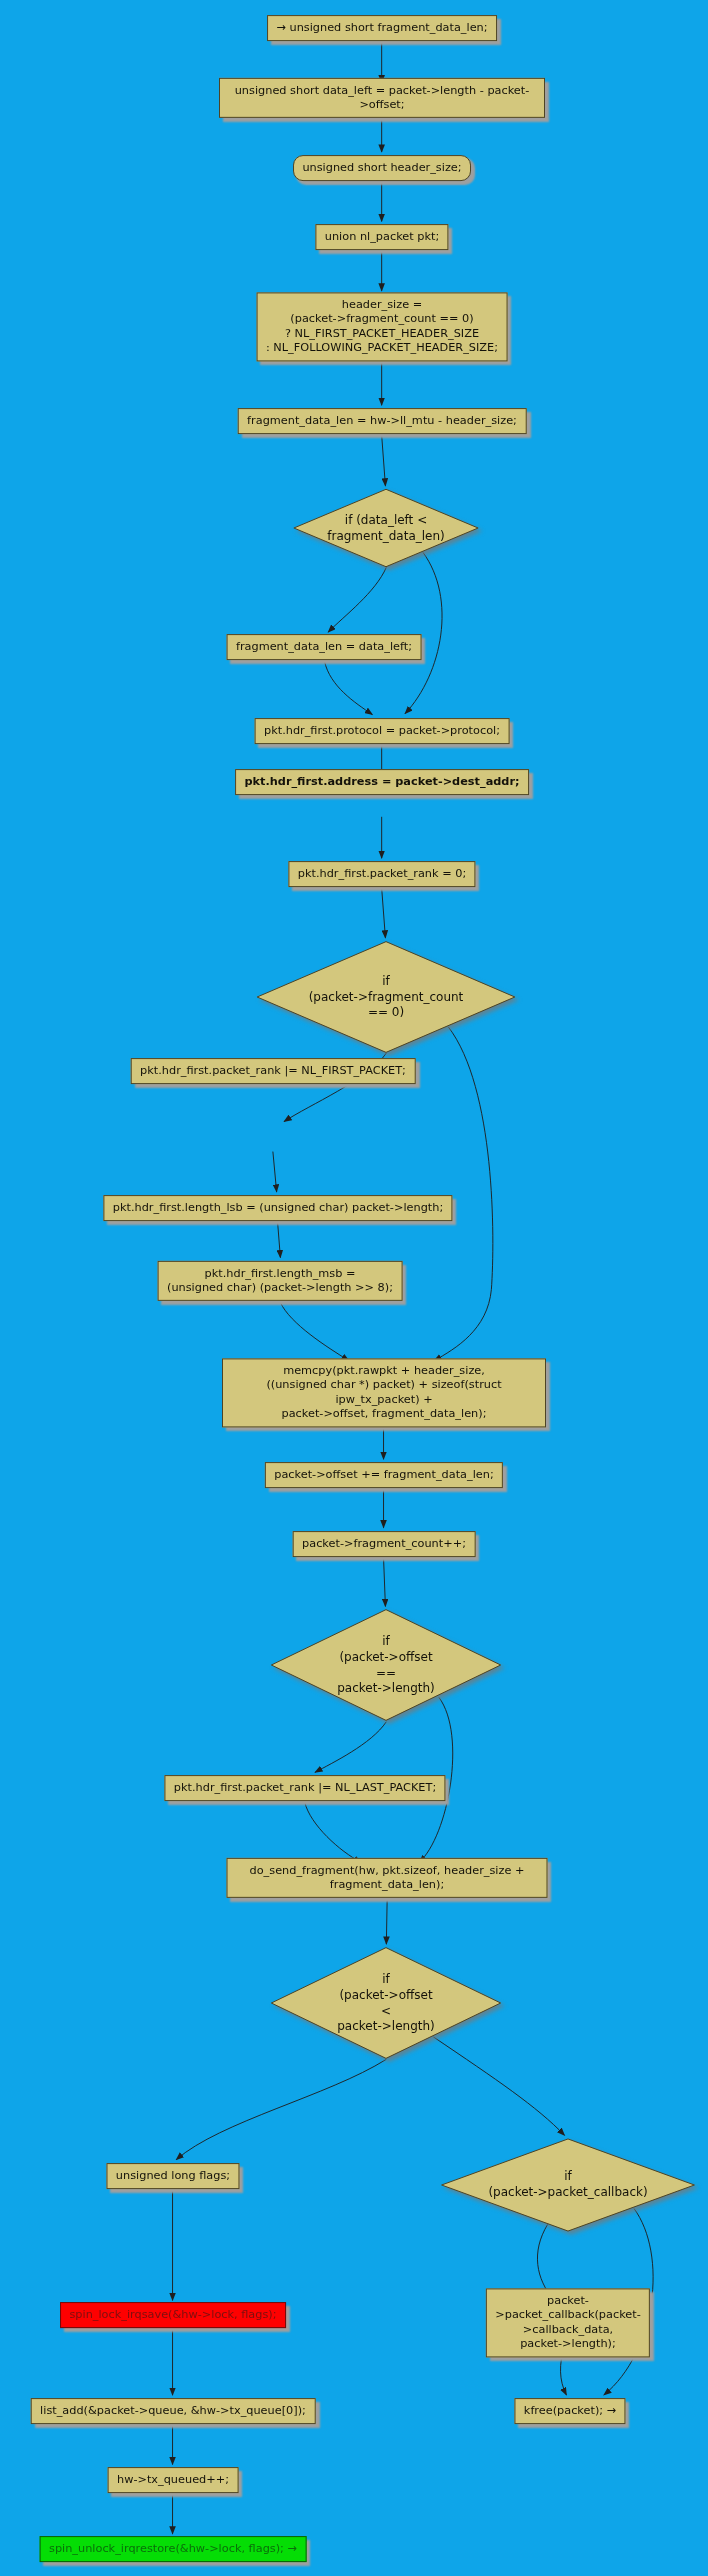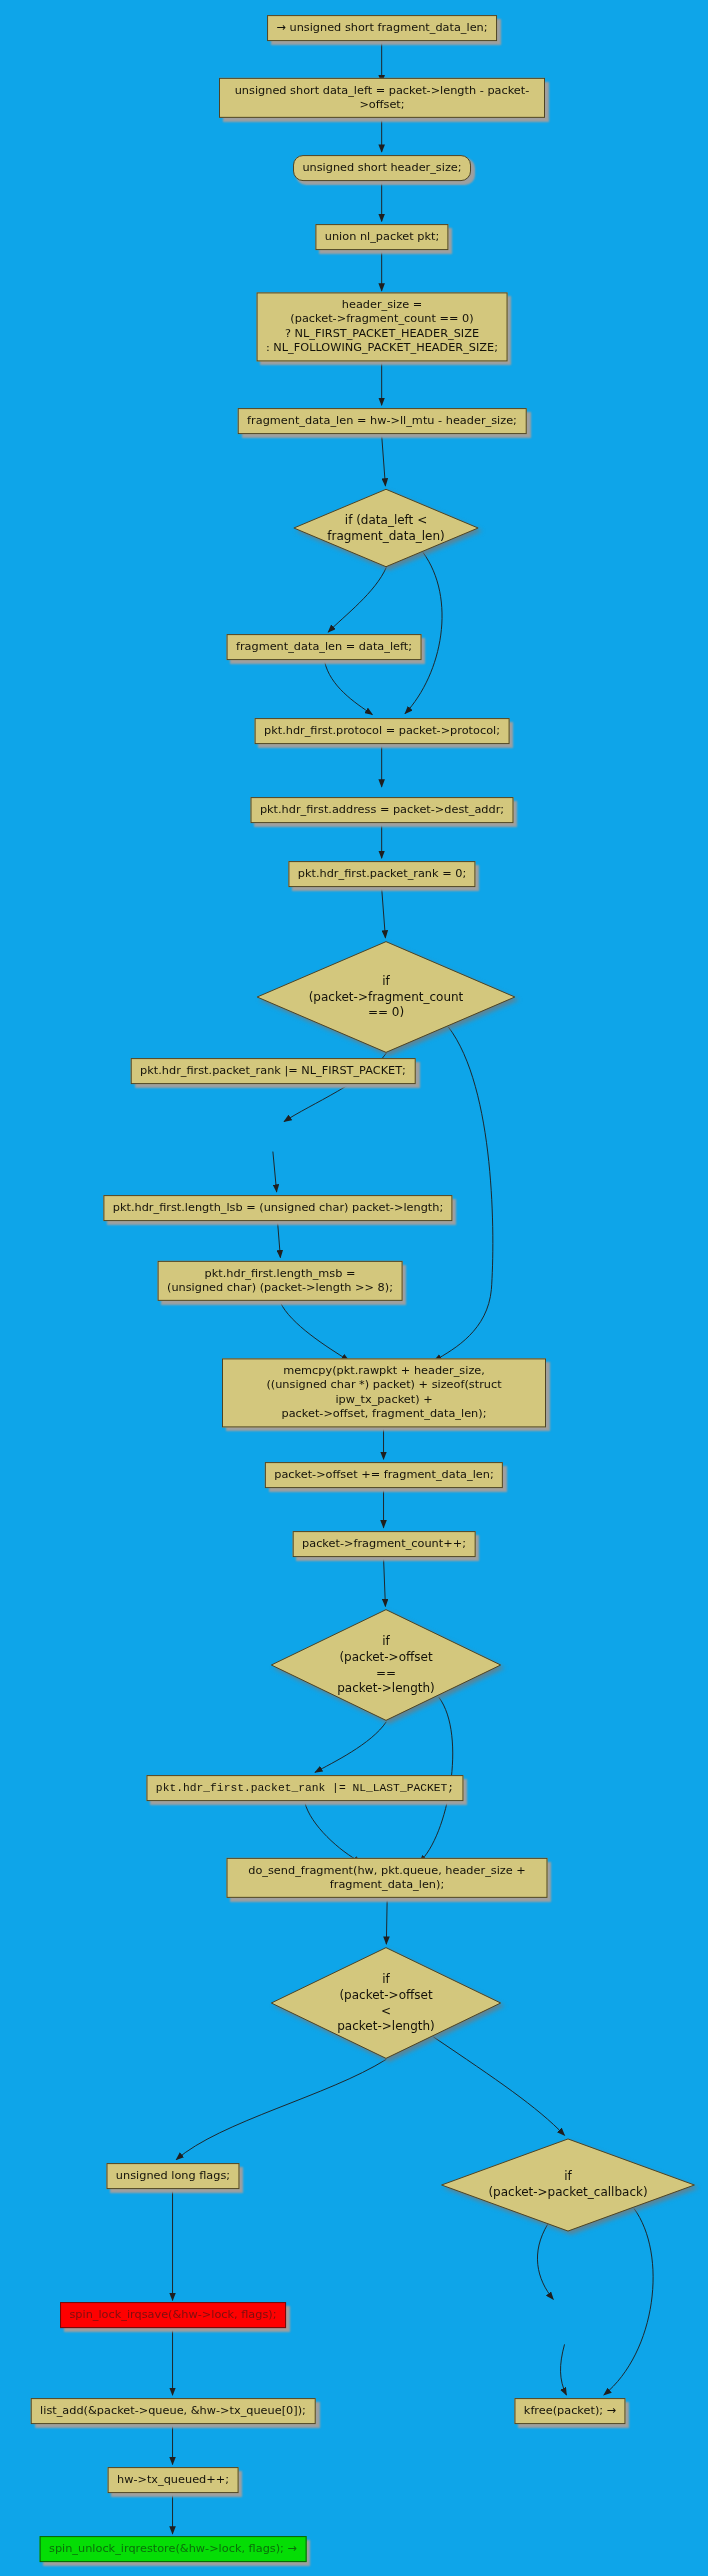--- a/index.html
+++ b/index.html
@@ -91,21 +91,21 @@
   <div class="diamond" style="left:386px; top:528px; width:188px; height:79px;">
     <svg viewBox="0 0 100 100" preserveAspectRatio="none">
         <polygon points="50,1 99,50 50,99 1,50" vector-effect="non-scaling-stroke"></polygon>
       </svg>
     <span class="dlabel">if (data_left &lt;
 fragment_data_len)</span>
   </div>
 
   <div class="node" style="left:324px; top:647px;">fragment_data_len = data_left;</div>
   <div class="node" style="left:382px; top:731px;">pkt.hdr_first.protocol = packet-&gt;protocol;</div>
-  <div class="node" style="left:382px; top:810px;">pkt.hdr_first.address = packet-&gt;dest_addr;</div>
+  <div class="node" style="left:382px; top:782px;font-weight:bold;">pkt.hdr_first.address = packet-&gt;dest_addr;</div>
   <div class="node" style="left:382px; top:874px;">pkt.hdr_first.packet_rank = 0;</div>
 
   <div class="diamond" style="left:386px; top:997px; width:263px; height:113px;">
     <svg viewBox="0 0 100 100" preserveAspectRatio="none">
         <polygon points="50,1 99,50 50,99 1,50" vector-effect="non-scaling-stroke"></polygon>
       </svg>
     <span class="dlabel">if
 (packet-&gt;fragment_count
 == 0)</span>
   </div>
@@ -123,22 +123,22 @@
   <div class="diamond" style="left:386px; top:1665px; width:234px; height:113px;">
     <svg viewBox="0 0 100 100" preserveAspectRatio="none">
         <polygon points="50,1 99,50 50,99 1,50" vector-effect="non-scaling-stroke"></polygon>
       </svg>
     <span class="dlabel">if
 (packet-&gt;offset
 ==
 packet-&gt;length)</span>
   </div>
 
-  <div class="node" style="left:305px; top:1788px;font-family:Liberation Mono, monospace;">pkt.hdr_first.packet_rank |= NL_LAST_PACKET;</div>
-  <div class="node" style="left:387px; top:1878px;">do_send_fragment(hw, pkt.queue, header_size + fragment_data_len);</div>
+  <div class="node" style="left:305px; top:1788px;">pkt.hdr_first.packet_rank |= NL_LAST_PACKET;</div>
+  <div class="node" style="left:387px; top:1878px;">do_send_fragment(hw, pkt.sizeof, header_size + fragment_data_len);</div>
 
   <div class="diamond" style="left:386px; top:2003px; width:234px; height:113px;">
     <svg viewBox="0 0 100 100" preserveAspectRatio="none">
         <polygon points="50,1 99,50 50,99 1,50" vector-effect="non-scaling-stroke"></polygon>
       </svg>
     <span class="dlabel">if
 (packet-&gt;offset
 &lt;
 packet-&gt;length)</span>
   </div>
@@ -149,16 +149,18 @@
   <div class="node" style="left:173px; top:2480px;">hw-&gt;tx_queued++;</div>
   <div class="node unlock" style="left:173px; top:2549px;">spin_unlock_irqrestore(&amp;hw-&gt;lock, flags); →</div>
 
   <div class="diamond" style="left:568px; top:2185px; width:258px; height:94px;">
     <svg viewBox="0 0 100 100" preserveAspectRatio="none">
         <polygon points="50,1 99,50 50,99 1,50" vector-effect="non-scaling-stroke"></polygon>
       </svg>
     <span class="dlabel">if
 (packet-&gt;packet_callback)</span>
   </div>
+  <div class="node" style="left:568px; top:2323px;">packet-&gt;packet_callback(packet-&gt;callback_data,
+packet-&gt;length);</div>
   <div class="node" style="left:570px; top:2411px;">kfree(packet); →</div>
 
 </div>
 
 
 </body></html>

